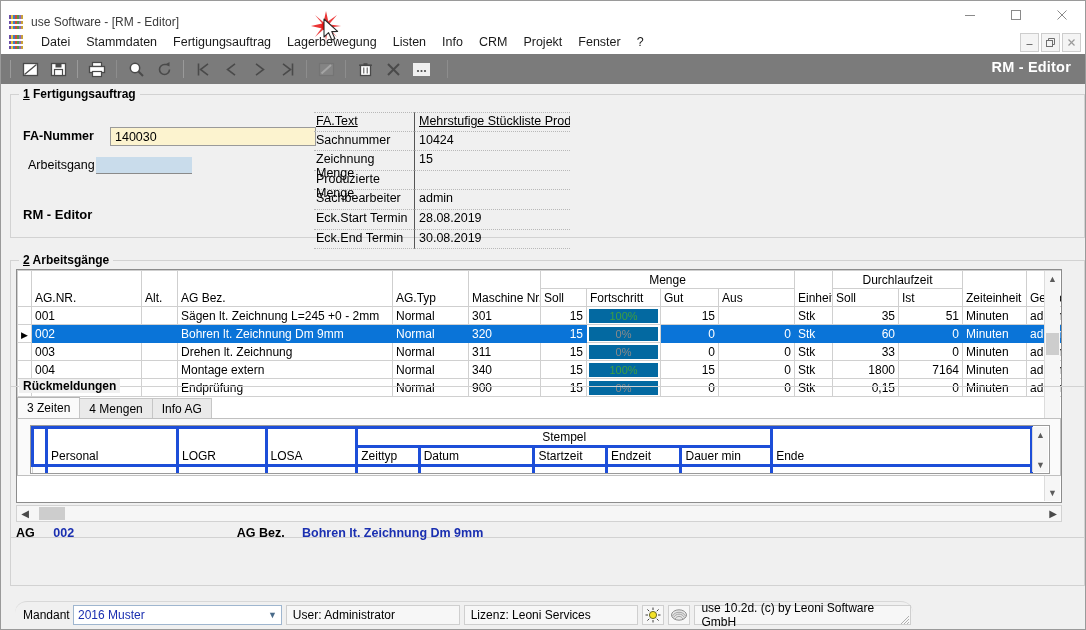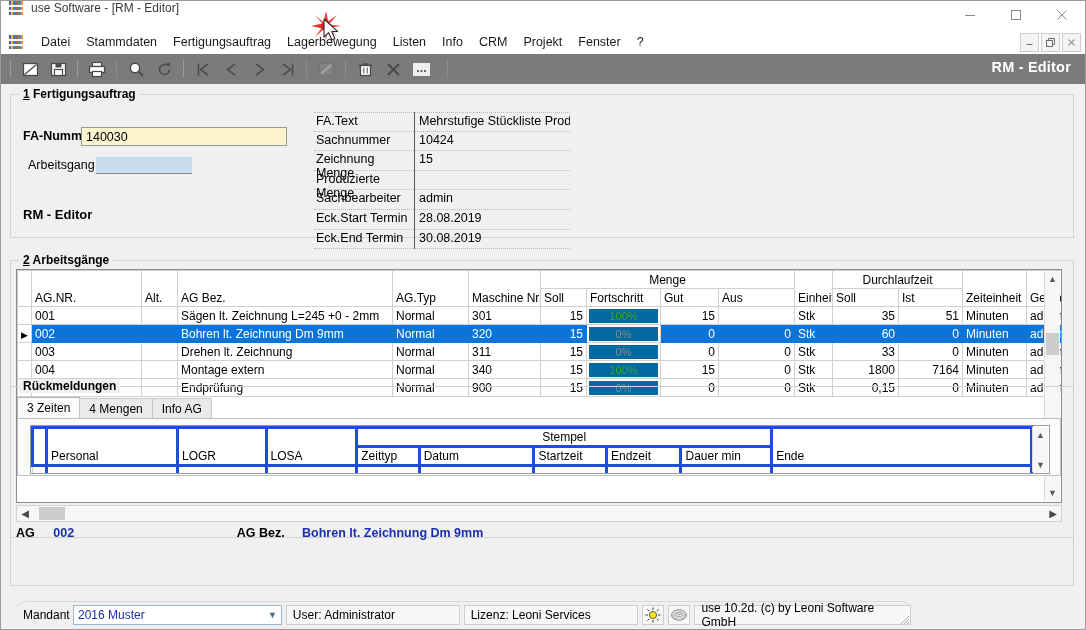--- a/index.html
+++ b/index.html
@@ -6,21 +6,21 @@
   body{
     width:1086px;height:630px;overflow:hidden;
     font-family:"Liberation Sans", sans-serif;
     font-size:12px;color:#000;background:#f0f0f0;
     -webkit-font-smoothing:none;
   }
   .app{position:relative;width:1086px;height:630px;background:#f0f0f0;
        border:1px solid #9a9a9a;box-sizing:border-box;overflow:hidden;}
 
   
-  .titlebar{height:28px;background:#ffffff;display:flex;align-items:flex-start;
+  .titlebar{height:28px;background:#ffffff;display:flex;align-items:flex-end;
             position:relative;border-bottom:1px solid #ffffff;}
   .applogo{width:14px;height:14px;margin-left:8px;margin-right:8px;flex:none;
            background:
              linear-gradient(90deg,
                #6b4fa8 0 2px,#e8c23a 2px 4px,#3f7dc0 4px 6px,
                #cf4a3a 6px 8px,#4f9a4f 8px 10px,#8a6bbd 10px 12px,#c9a13a 12px 14px);
            position:relative;}
   .applogo:before{content:"";position:absolute;left:0;right:0;top:4px;height:1.5px;background:#fff;}
   .applogo:after{content:"";position:absolute;left:0;right:0;top:9px;height:1.5px;background:#fff;}
   .title-text{font-size:12px;color:#3b3b3b;}
@@ -50,45 +50,45 @@
            position:relative;padding-left:4px;}
   .tb-sep{width:1px;height:18px;background:#9a9a9a;margin:0 5px;}
   .tbbtn{width:22px;height:20px;margin:0 3px;display:flex;align-items:center;justify-content:center;}
   .tbbtn svg{display:block;}
   .tb-title{position:absolute;right:14px;top:5px;color:#ffffff;font-size:14.5px;
             font-weight:bold;letter-spacing:.2px;}
 
   
   .content{position:absolute;left:1px;top:83px;width:1082px;height:518px;background:#f0f0f0;}
 
-  .groupbox{position:absolute;border:1px solid #d2d2d2;}
+  .groupbox{position:absolute;border:1px solid #d2d2d2;padding-left:11px;}
   .grouplabel{position:absolute;top:-8px;left:8px;background:#f0f0f0;padding:0 4px;
               font-size:12px;font-weight:bold;color:#000;}
   .grouplabel u{text-decoration:underline;}
 
   
   #g1{left:8px;top:10px;width:1062px;height:142px;}
   .lbl{position:absolute;font-size:12.5px;color:#000;}
   .lbl-b{font-weight:bold;}
   .inp{position:absolute;box-sizing:border-box;font-family:"Liberation Sans",sans-serif;
        font-size:12.5px;padding:1px 4px;}
-  #fa-nummer{left:70px;top:32px;width:206px;height:19px;background:#fcf3cf;
+  #fa-nummer{left:99px;top:32px;width:206px;height:19px;background:#fcf3cf;
              border:1px solid #9a9a9a;color:#000;}
   #arbeitsgang{left:85px;top:62px;width:96px;height:17px;background:#c9dceb;
                border:none;border-bottom:1px solid #8a8a8a;}
 
   
   .kv{position:absolute;left:303px;top:17px;width:256px;}
   .kv-row{display:flex;height:19.6px;align-items:flex-start;}
   .kv-k{width:100px;flex:none;font-size:12.5px;color:#000;padding-left:2px;
         border-bottom:1px dotted #b8b8b8;height:19.6px;box-sizing:border-box;padding-top:1px;}
   .kv-v{flex:1;font-size:12.5px;color:#000;padding-left:4px;
         border-left:1px solid #555;border-bottom:1px dotted #b8b8b8;
         height:19.6px;box-sizing:border-box;padding-top:1px;overflow:hidden;white-space:nowrap;}
-  .kv-row:first-child .kv-k,.kv-row:first-child .kv-v{border-top:1px dotted #b8b8b8;}
+  .kv-row:first-child .kv-k,.kv-row:first-child .kv-v{border-top:1px dotted #b8b8b8;text-decoration:underline;}
   .rm-editor-lbl{position:absolute;left:12px;top:112px;font-size:13px;font-weight:bold;}
 
   
   #g2{left:8px;top:176px;width:1062px;height:276px;}
   .gridwrap{position:absolute;left:5px;top:8px;width:1046px;height:234px;
             background:#fff;border:1px solid #8c8c8c;box-sizing:border-box;overflow:hidden;}
   table.grid{border-collapse:collapse;table-layout:fixed;width:1029px;}
   table.grid th,table.grid td{border:1px solid #d0d0d0;font-weight:normal;
       font-size:12px;padding:1px 3px;height:18px;box-sizing:border-box;
       overflow:hidden;white-space:nowrap;vertical-align:middle;background:#fff;}

